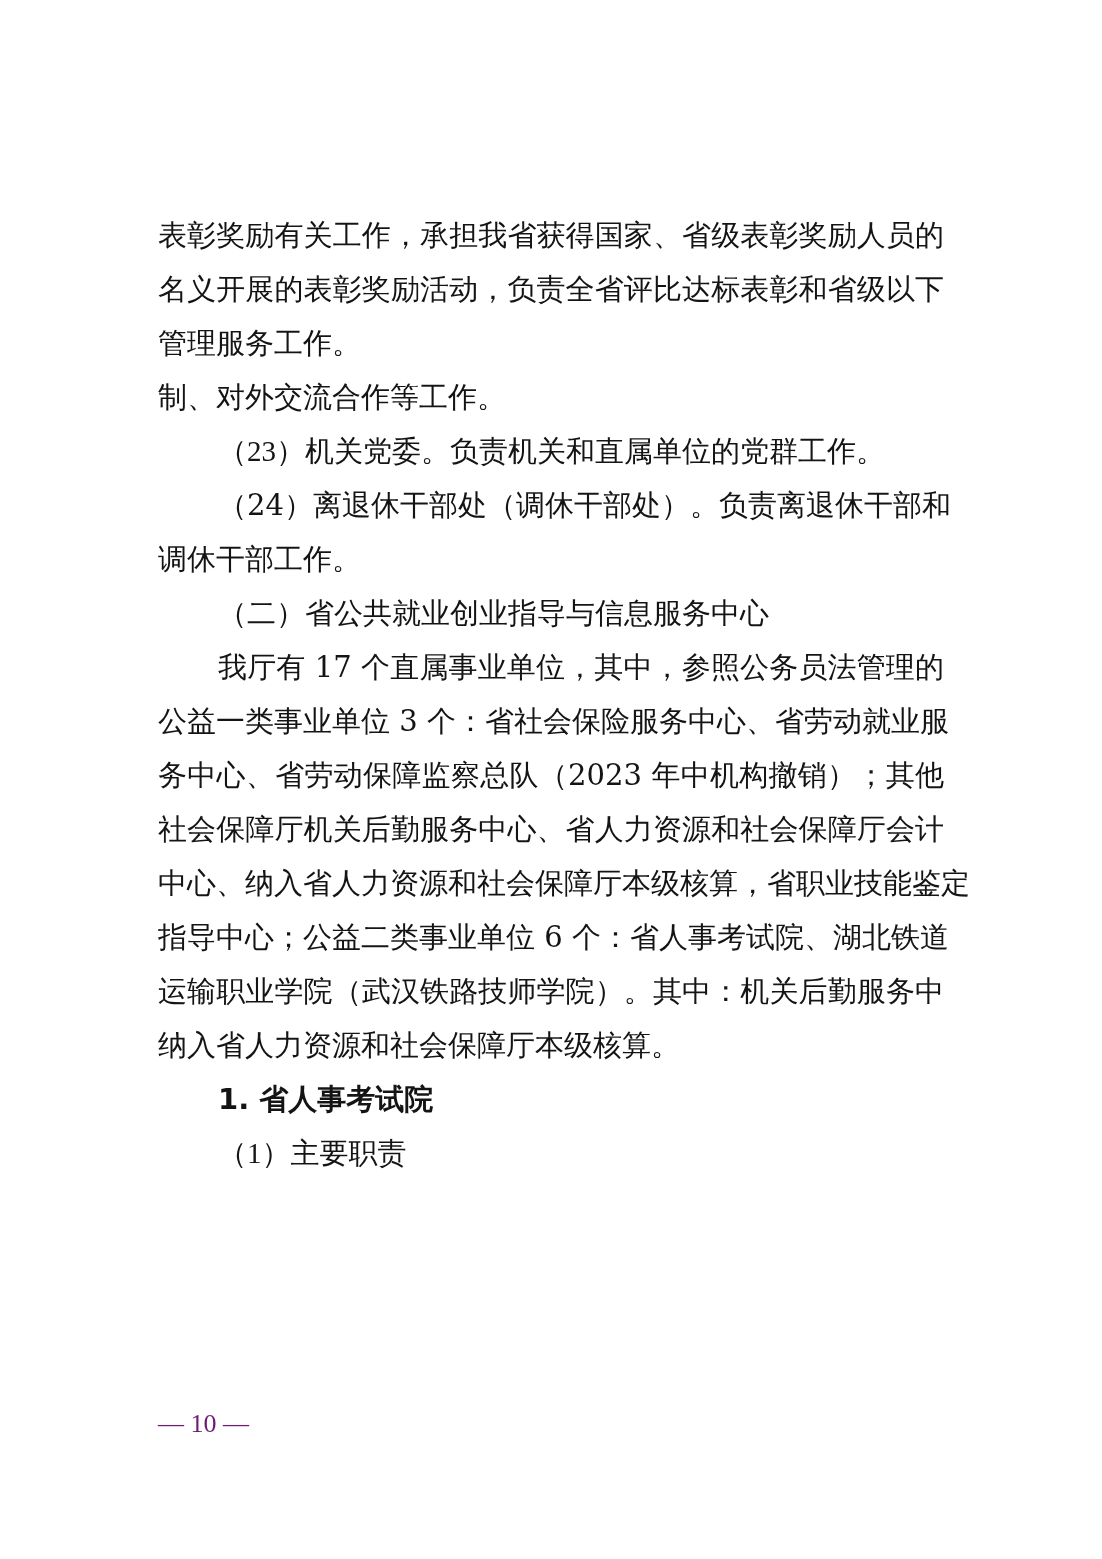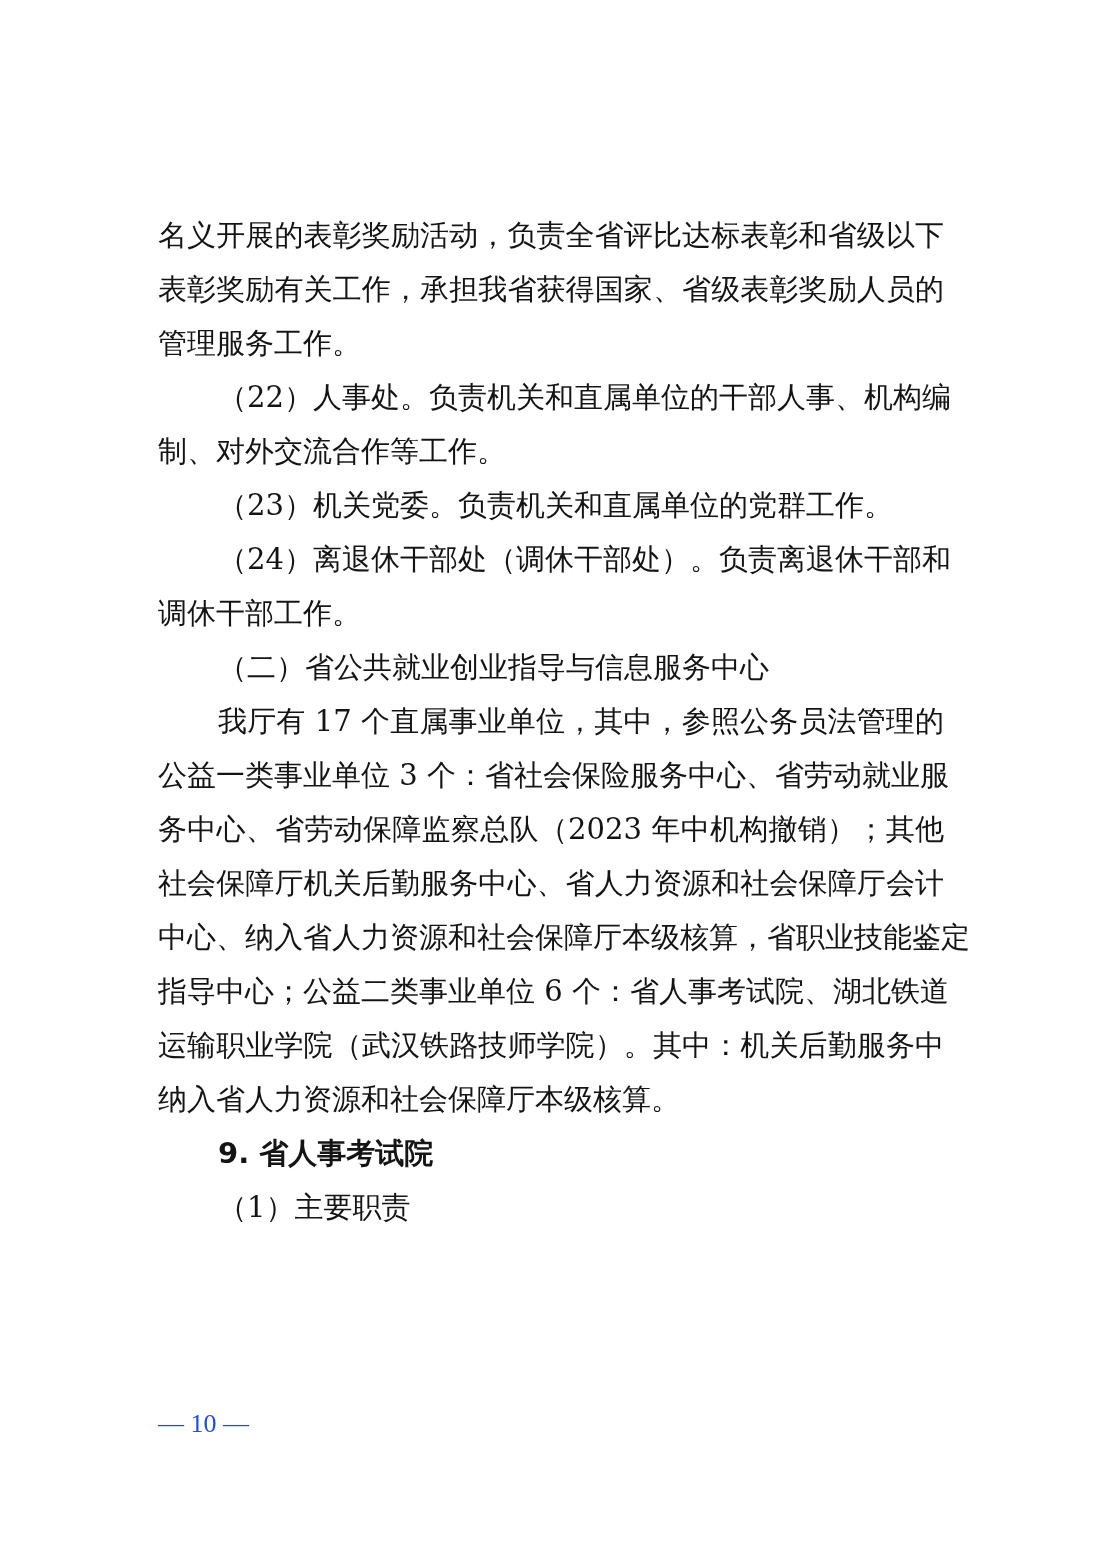--- a/index.html
+++ b/index.html
@@ -25,58 +25,58 @@
       height: 54px;
       line-height: 54px;
       font-size: 29px;
       white-space: nowrap;
       text-align: justify;
       text-align-last: justify;
       letter-spacing: 0px;
     }
     .line.last {
       text-align-last: left;
+      font-family: Liberation Serif, serif;
     }
     .indent {
       padding-left: 60px;
     }
     .heading-bold {
       font-weight: bold;
       font-family: "DejaVu Sans", "Liberation Sans", sans-serif;
       padding-left: 60px;
       text-align-last: left;
     }
     .page-number {
       position: absolute;
       left: 158px;
       top: 1406px;
       font-size: 26px;
       line-height: 36px;
       font-family: "Liberation Serif", "DejaVu Serif", serif;
-      color: #1d4ed8;
+      color: #701a75;
     }
   </style>
 </head>
 <body>
 
 <div class="page">
+  <div class="line">表彰奖励有关工作，承担我省获得国家、省级表彰奖励人员的</div>
   <div class="line">名义开展的表彰奖励活动，负责全省评比达标表彰和省级以下</div>
-  <div class="line">表彰奖励有关工作，承担我省获得国家、省级表彰奖励人员的</div>
   <div class="line last">管理服务工作。</div>
-  <div class="line indent">（22）人事处。负责机关和直属单位的干部人事、机构编</div>
   <div class="line last">制、对外交流合作等工作。</div>
   <div class="line indent last">（23）机关党委。负责机关和直属单位的党群工作。</div>
   <div class="line indent">（24）离退休干部处（调休干部处）。负责离退休干部和</div>
   <div class="line last">调休干部工作。</div>
   <div class="line indent last">（二）省公共就业创业指导与信息服务中心</div>
   <div class="line indent">我厅有 17 个直属事业单位，其中，参照公务员法管理的</div>
   <div class="line">公益一类事业单位 3 个：省社会保险服务中心、省劳动就业服</div>
   <div class="line">务中心、省劳动保障监察总队（2023 年中机构撤销）；其他</div>
   <div class="line">社会保障厅机关后勤服务中心、省人力资源和社会保障厅会计</div>
   <div class="line">中心、纳入省人力资源和社会保障厅本级核算，省职业技能鉴定</div>
   <div class="line">指导中心；公益二类事业单位 6 个：省人事考试院、湖北铁道</div>
   <div class="line">运输职业学院（武汉铁路技师学院）。其中：机关后勤服务中</div>
   <div class="line last">纳入省人力资源和社会保障厅本级核算。</div>
-  <div class="line heading-bold">9.  省人事考试院</div>
+  <div class="line heading-bold">1.  省人事考试院</div>
   <div class="line indent last">（1）主要职责</div>
 </div>
 
 <div class="page-number">— 10 —</div>
 
 </body></html>

